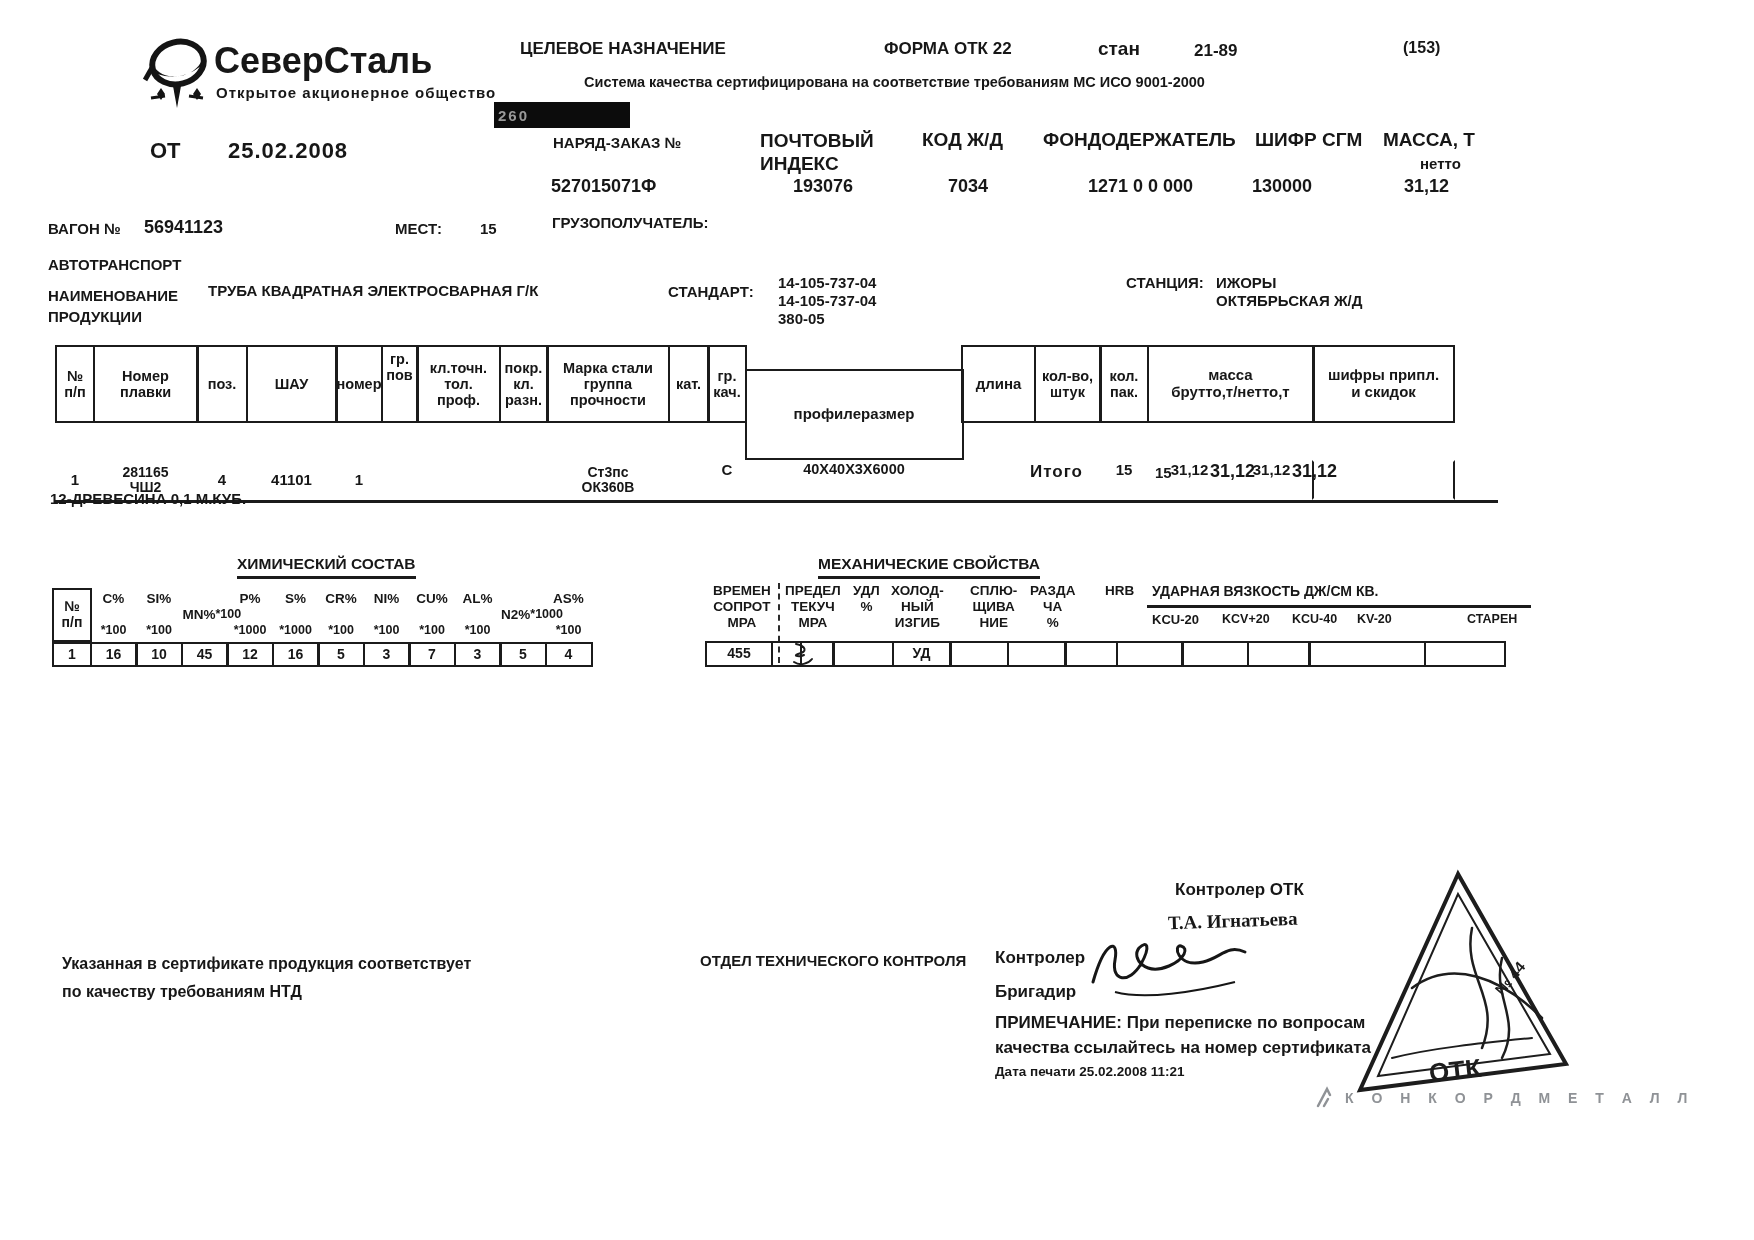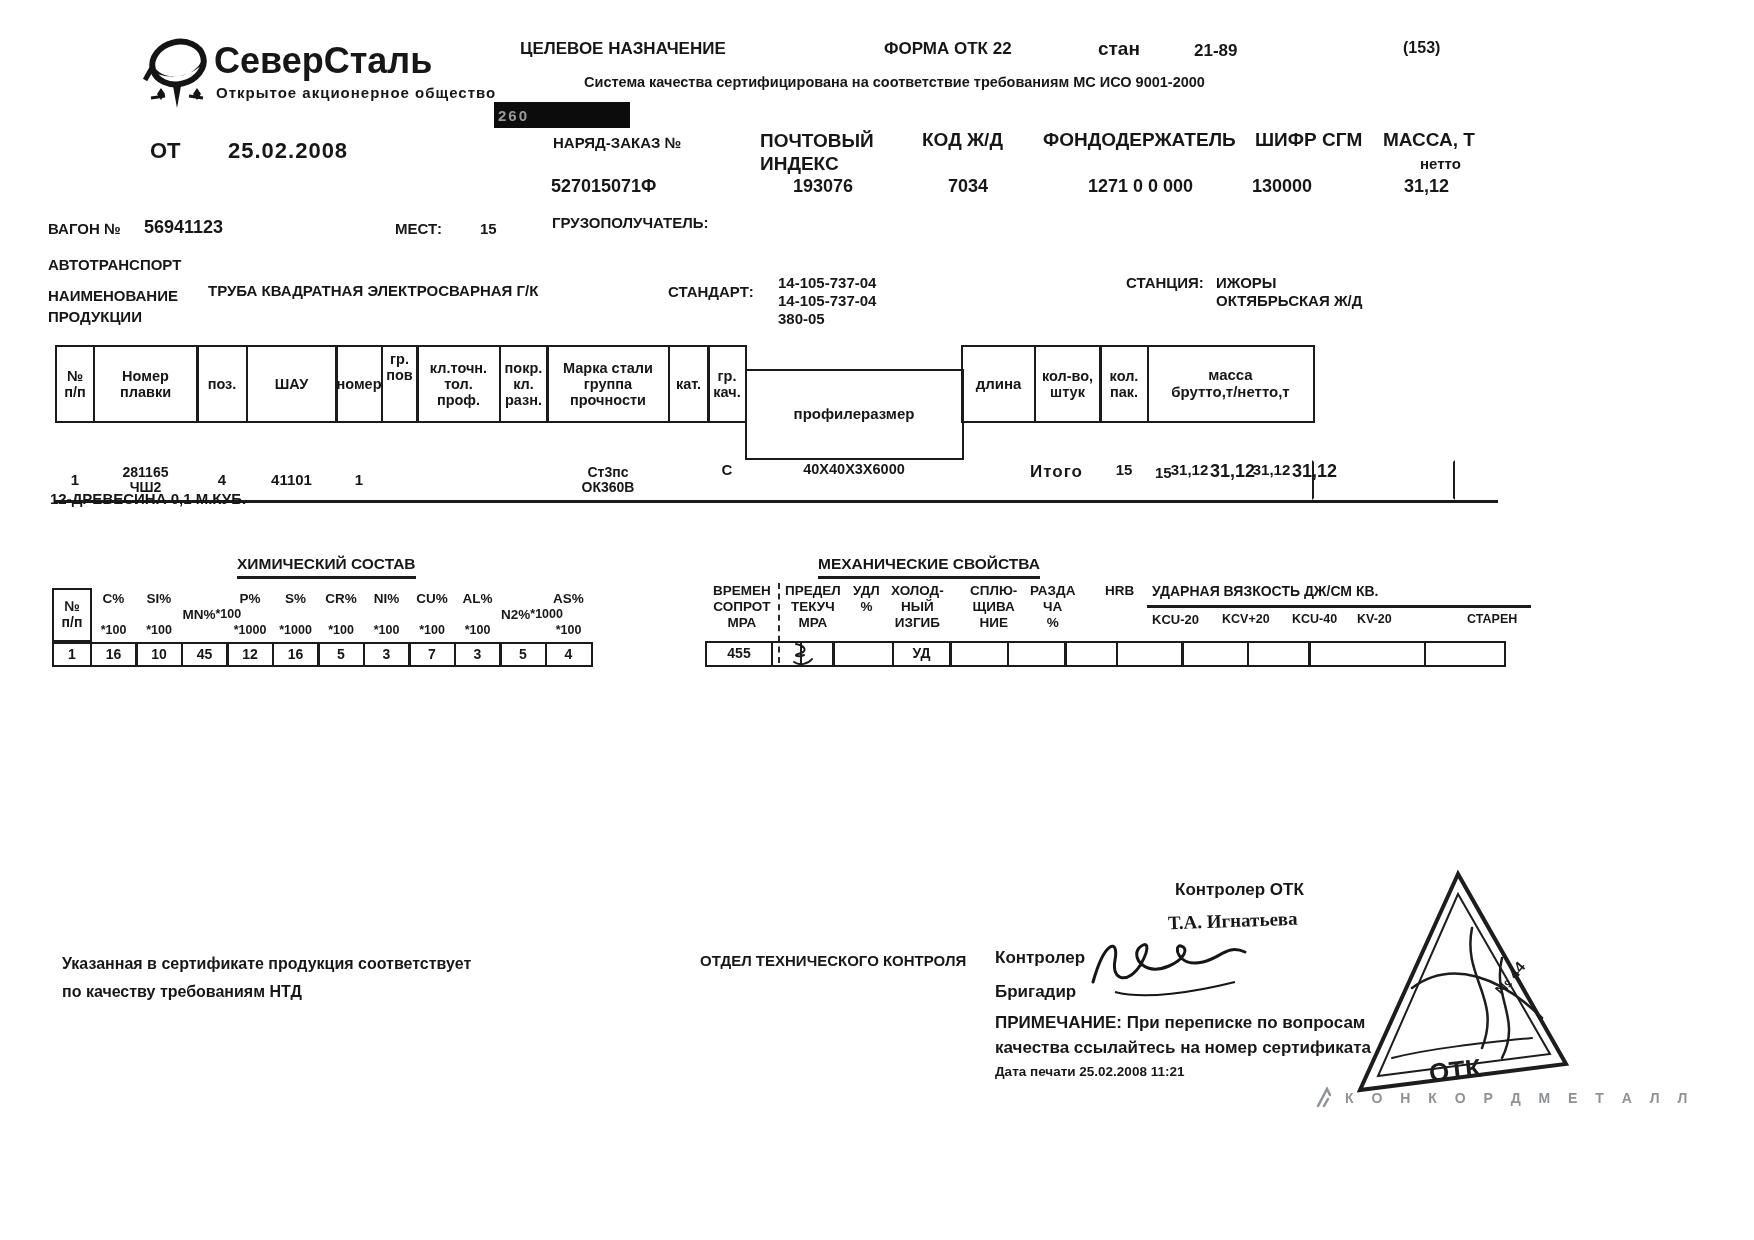--- a/index.html
+++ b/index.html
@@ -133,20 +133,22 @@
       <div class="cell b pre" style="width:40px;  height:78px; font-size:14.5px;">гр.
 кач.</div>
       <div class="cell b pre" style="width:219px; height:91px; font-size:15px;margin-top:24px;">профилеразмер</div>
       <div class="cell b pre" style="width:75px;  height:78px; font-size:15px;">длина</div>
       <div class="cell b pre" style="width:68px;  height:78px; font-size:14.5px;">кол-во,
 штук</div>
       <div class="cell b pre" style="width:50px;  height:78px; font-size:14.5px;">кол.
 пак.</div>
       <div class="cell b pre" style="width:168px; height:78px; font-size:15px;">масса
 брутто,т/нетто,т</div>
+      <div class="cell b pre" style="width:143px; height:78px; font-size:15px;">шифры припл.
+и скидок</div>
     </div>
 
     <div class="row">
       <div class="qcell b" style="width:40px;  height:40px; font-size:15px;">1</div>
       <div class="qcell b pre" style="width:106px; height:40px; font-size:14px;">281165
 ЧШ2</div>
       <div class="qcell b" style="width:52px;  height:40px; font-size:15px;">4</div>
       <div class="qcell b" style="width:92px;  height:40px; font-size:15px;">41101</div>
       <div class="qcell b" style="width:48px;  height:40px; font-size:15px;">1</div>
       <div class="qcell" style="width:38px;  height:40px;"></div>

